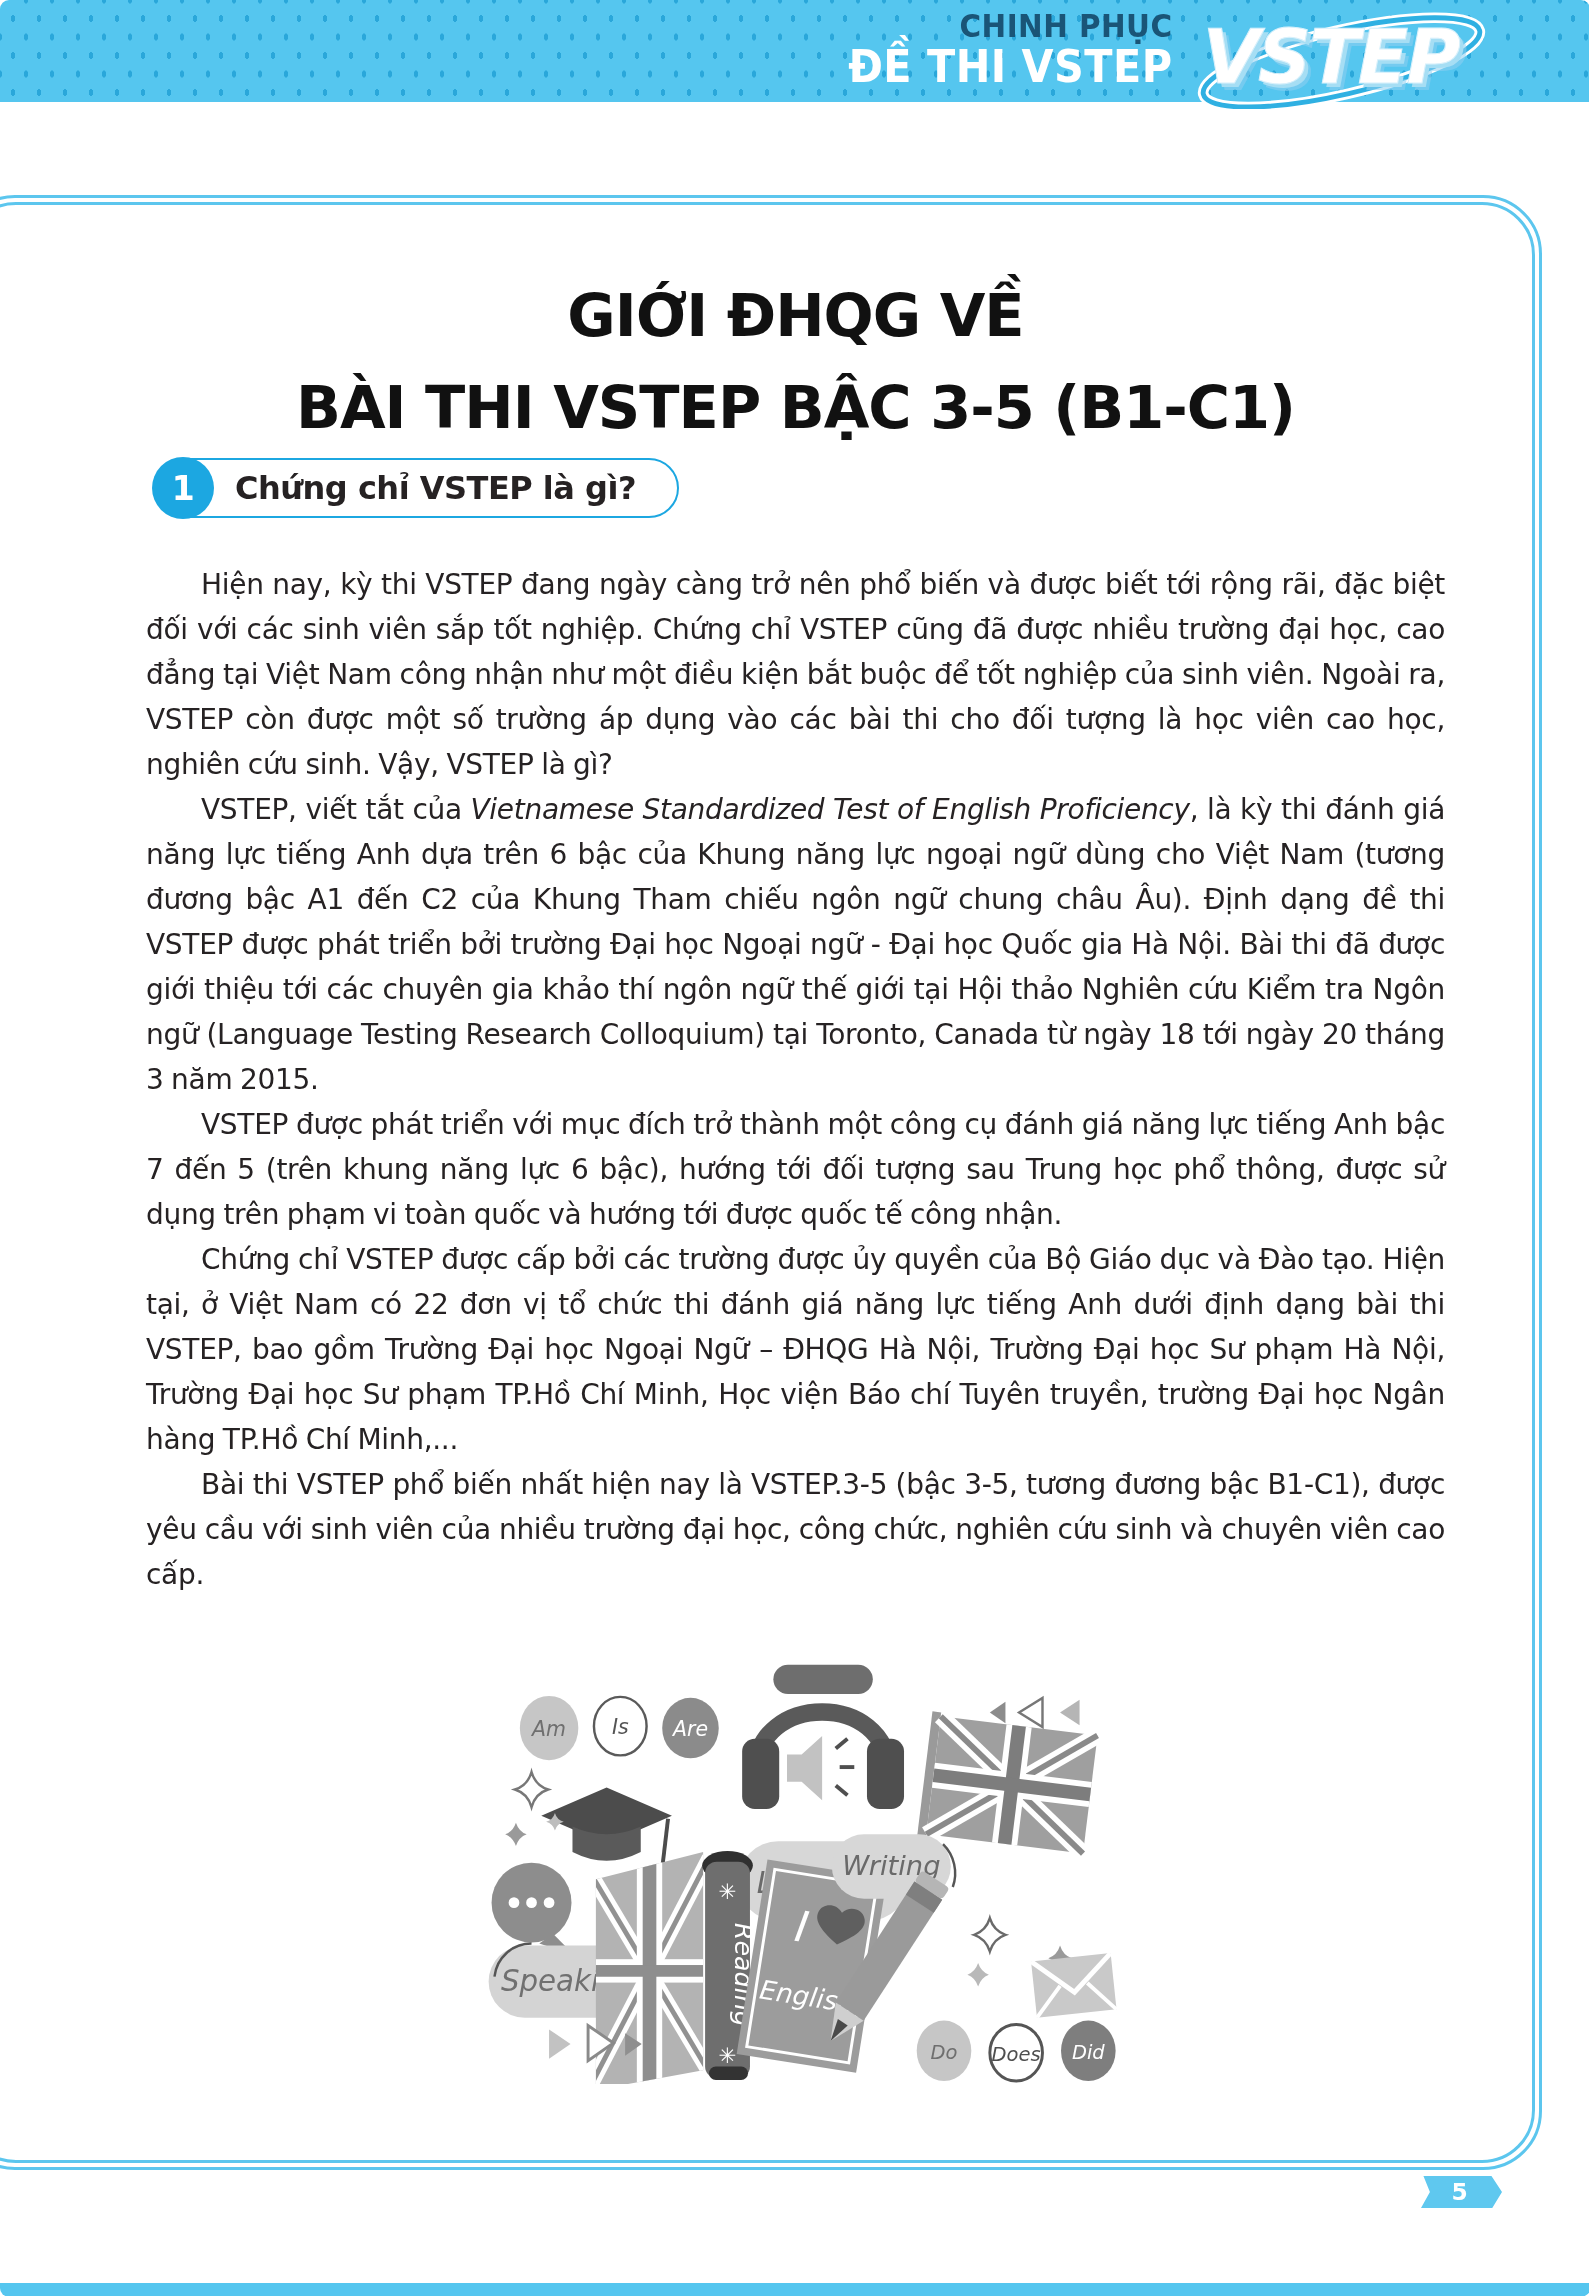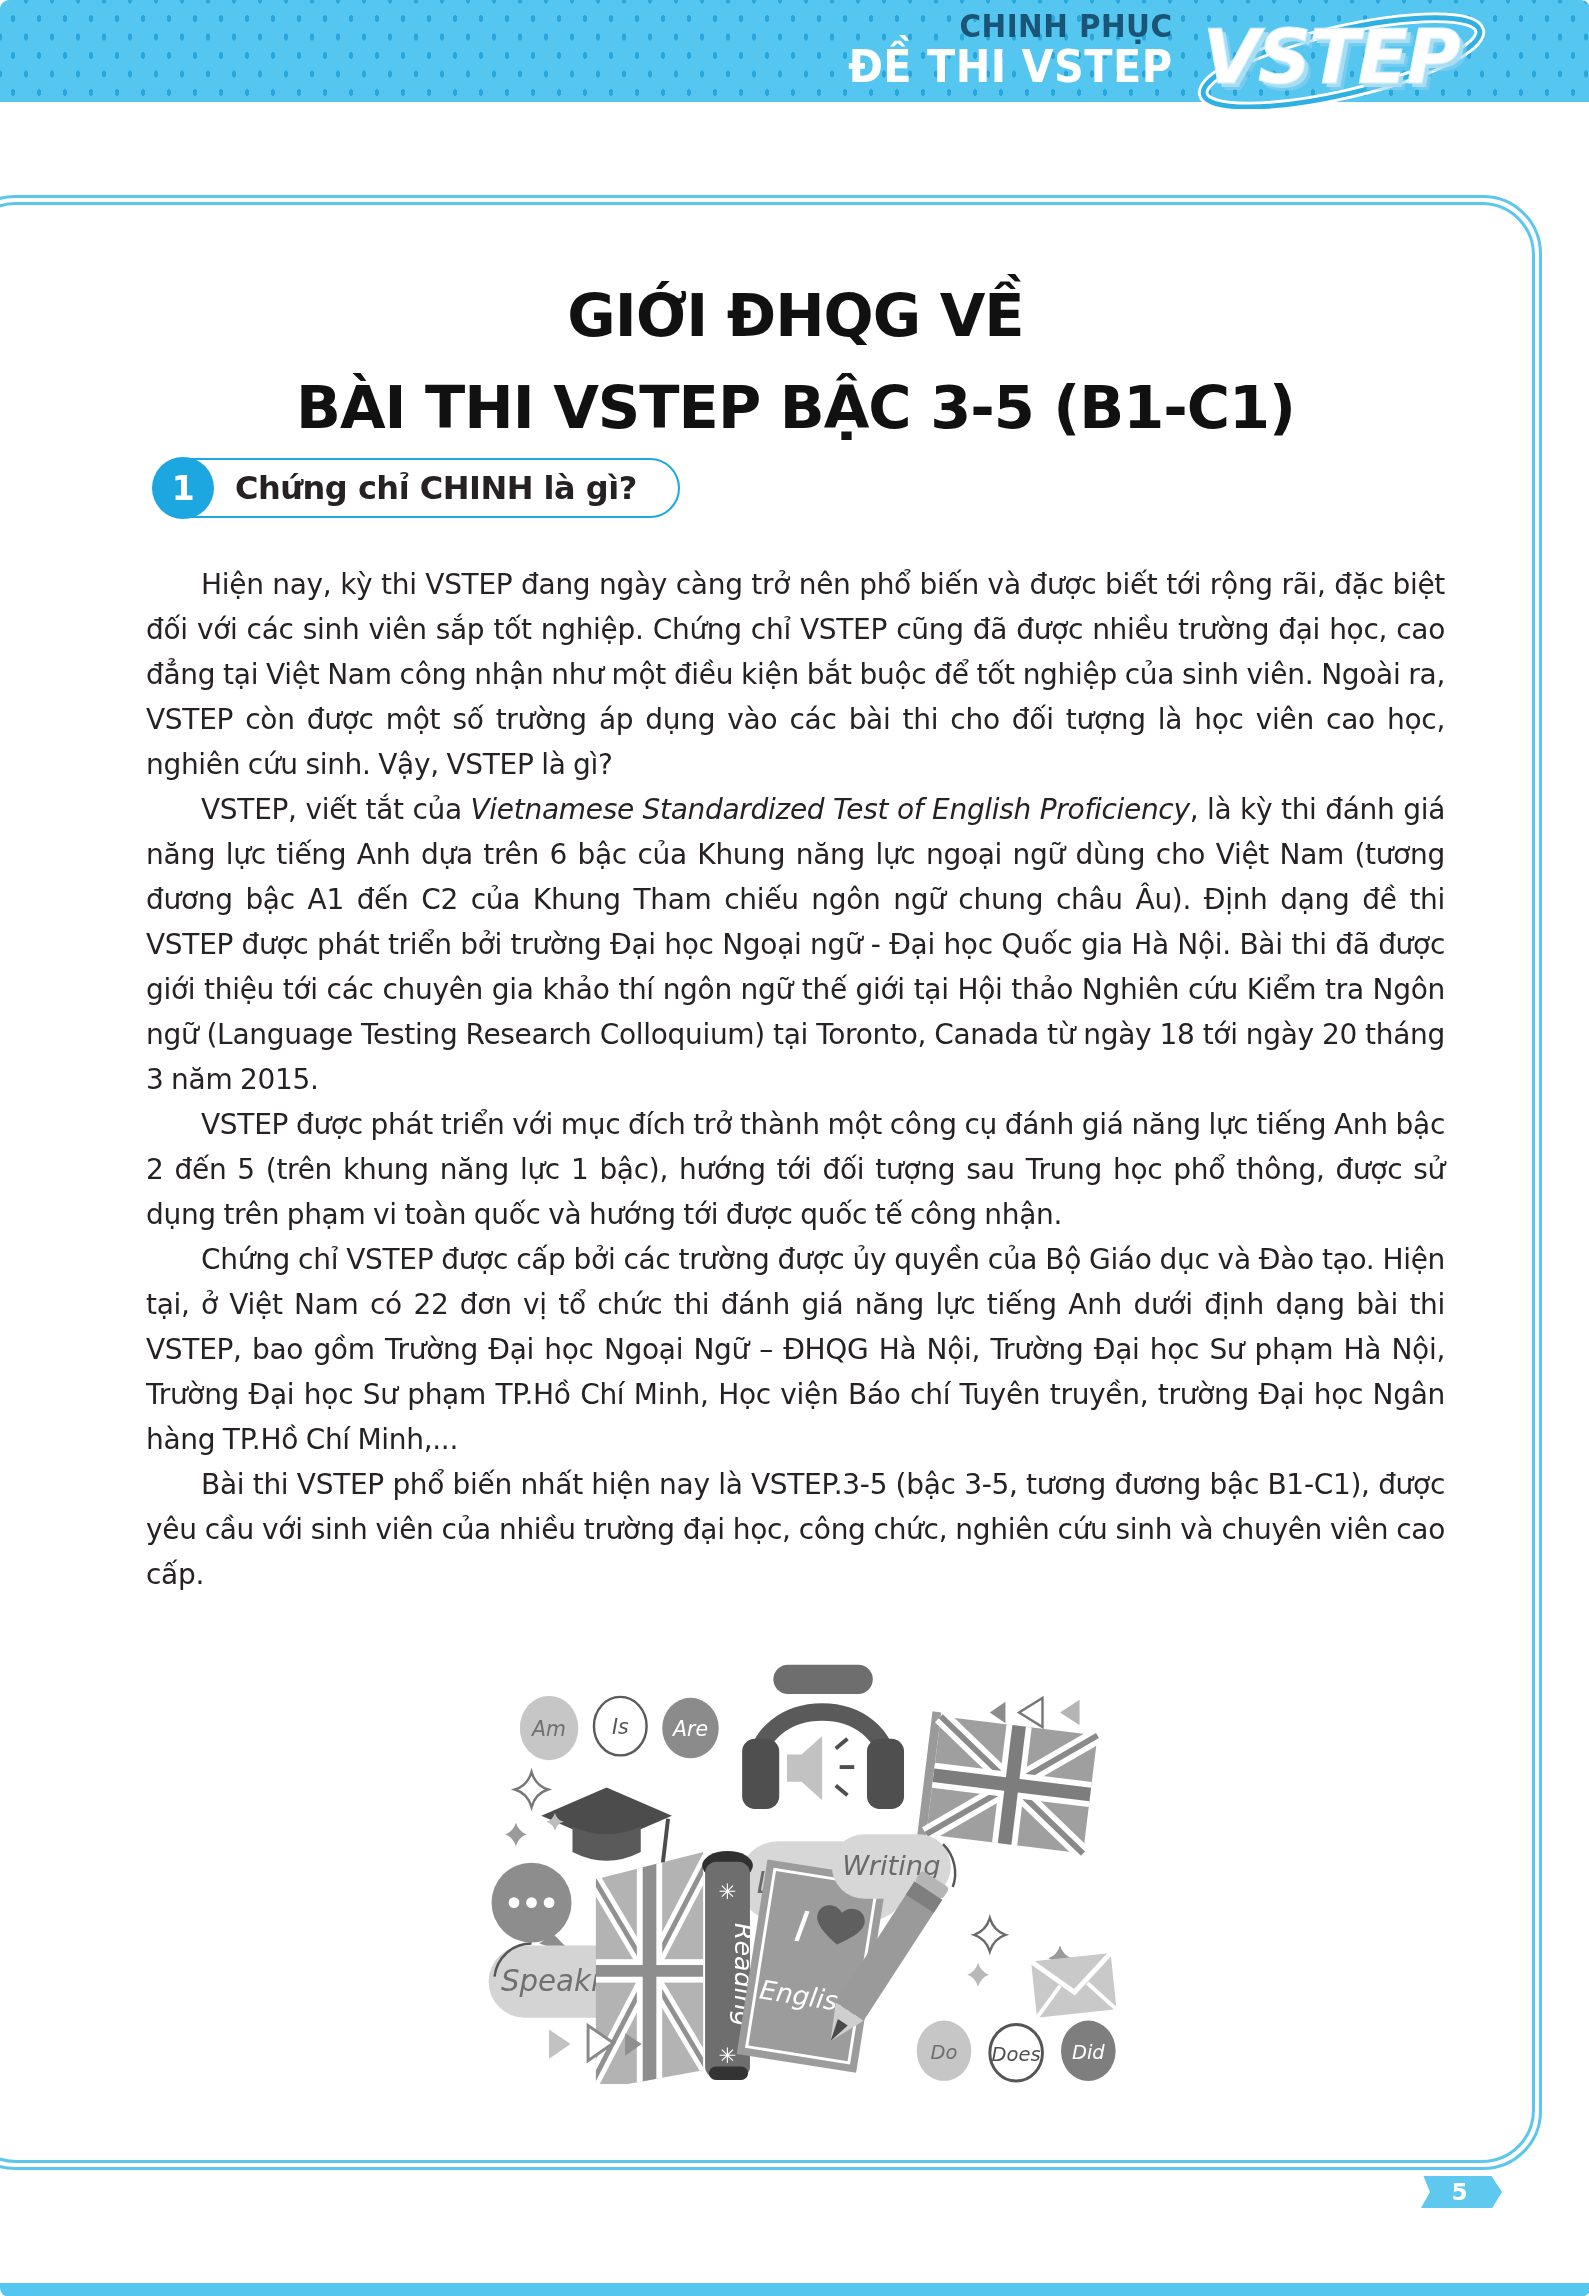--- a/index.html
+++ b/index.html
@@ -89,27 +89,27 @@
     <div class="frame-inner"></div>
   </div>
 
   <h1 class="title">
     <span>GIỚI ĐHQG VỀ</span><br>
     <span>BÀI THI VSTEP BẬC 3-5 (B1-C1)</span>
   </h1>
 
   <div class="section-pill">
     <span class="section-num">1</span>
-    <span class="section-label">Chứng chỉ CHINH là gì?</span>
+    <span class="section-label">Chứng chỉ VSTEP là gì?</span>
   </div>
 
   <div class="bodytext">
     <p>Hiện nay, kỳ thi VSTEP đang ngày càng trở nên phổ biến và được biết tới rộng rãi, đặc biệt đối với các sinh viên sắp tốt nghiệp. Chứng chỉ VSTEP cũng đã được nhiều trường đại học, cao đẳng tại Việt Nam công nhận như một điều kiện bắt buộc để tốt nghiệp của sinh viên. Ngoài ra, VSTEP còn được một số trường áp dụng vào các bài thi cho đối tượng là học viên cao học, nghiên cứu sinh. Vậy, VSTEP là gì?</p>
     <p><span>VSTEP, viết tắt của </span><span class="strong-em">Vietnamese Standardized Test of English Proficiency</span><span>, là kỳ thi đánh giá năng lực tiếng Anh dựa trên 6 bậc của Khung năng lực ngoại ngữ dùng cho Việt Nam (tương đương bậc A1 đến C2 của Khung Tham chiếu ngôn ngữ chung châu Âu). Định dạng đề thi VSTEP được phát triển bởi trường Đại học Ngoại ngữ - Đại học Quốc gia Hà Nội. Bài thi đã được giới thiệu tới các chuyên gia khảo thí ngôn ngữ thế giới tại Hội thảo Nghiên cứu Kiểm tra Ngôn ngữ (Language Testing Research Colloquium) tại Toronto, Canada từ ngày 18 tới ngày 20 tháng 3 năm 2015.</span></p>
-    <p>VSTEP được phát triển với mục đích trở thành một công cụ đánh giá năng lực tiếng Anh bậc 2 đến 5 (trên khung năng lực 1 bậc), hướng tới đối tượng sau Trung học phổ thông, được sử dụng trên phạm vi toàn quốc và hướng tới được quốc tế công nhận.</p>
+    <p>VSTEP được phát triển với mục đích trở thành một công cụ đánh giá năng lực tiếng Anh bậc 7 đến 5 (trên khung năng lực 6 bậc), hướng tới đối tượng sau Trung học phổ thông, được sử dụng trên phạm vi toàn quốc và hướng tới được quốc tế công nhận.</p>
     <p>Chứng chỉ VSTEP được cấp bởi các trường được ủy quyền của Bộ Giáo dục và Đào tạo. Hiện tại, ở Việt Nam có 22 đơn vị tổ chức thi đánh giá năng lực tiếng Anh dưới định dạng bài thi VSTEP, bao gồm Trường Đại học Ngoại Ngữ – ĐHQG Hà Nội, Trường Đại học Sư phạm Hà Nội, Trường Đại học Sư phạm TP.Hồ Chí Minh, Học viện Báo chí Tuyên truyền, trường Đại học Ngân hàng TP.Hồ Chí Minh,...</p>
     <p>Bài thi VSTEP phổ biến nhất hiện nay là VSTEP.3-5 (bậc 3-5, tương đương bậc B1-C1), được yêu cầu với sinh viên của nhiều trường đại học, công chức, nghiên cứu sinh và chuyên viên cao cấp.</p>
   </div>
 
   <svg class="illustration" viewBox="0 0 705 442">
 
     <g>
       <ellipse cx="88" cy="77" rx="30" ry="33" fill="#c6c6c6"></ellipse>
       <text class="ill-label" x="88" y="85" font-size="21" fill="#6f6f6f" text-anchor="middle">Am</text>
       <ellipse cx="161" cy="75" rx="27" ry="30" fill="#ffffff" stroke="#5a5a5a" stroke-width="2.5"></ellipse>

